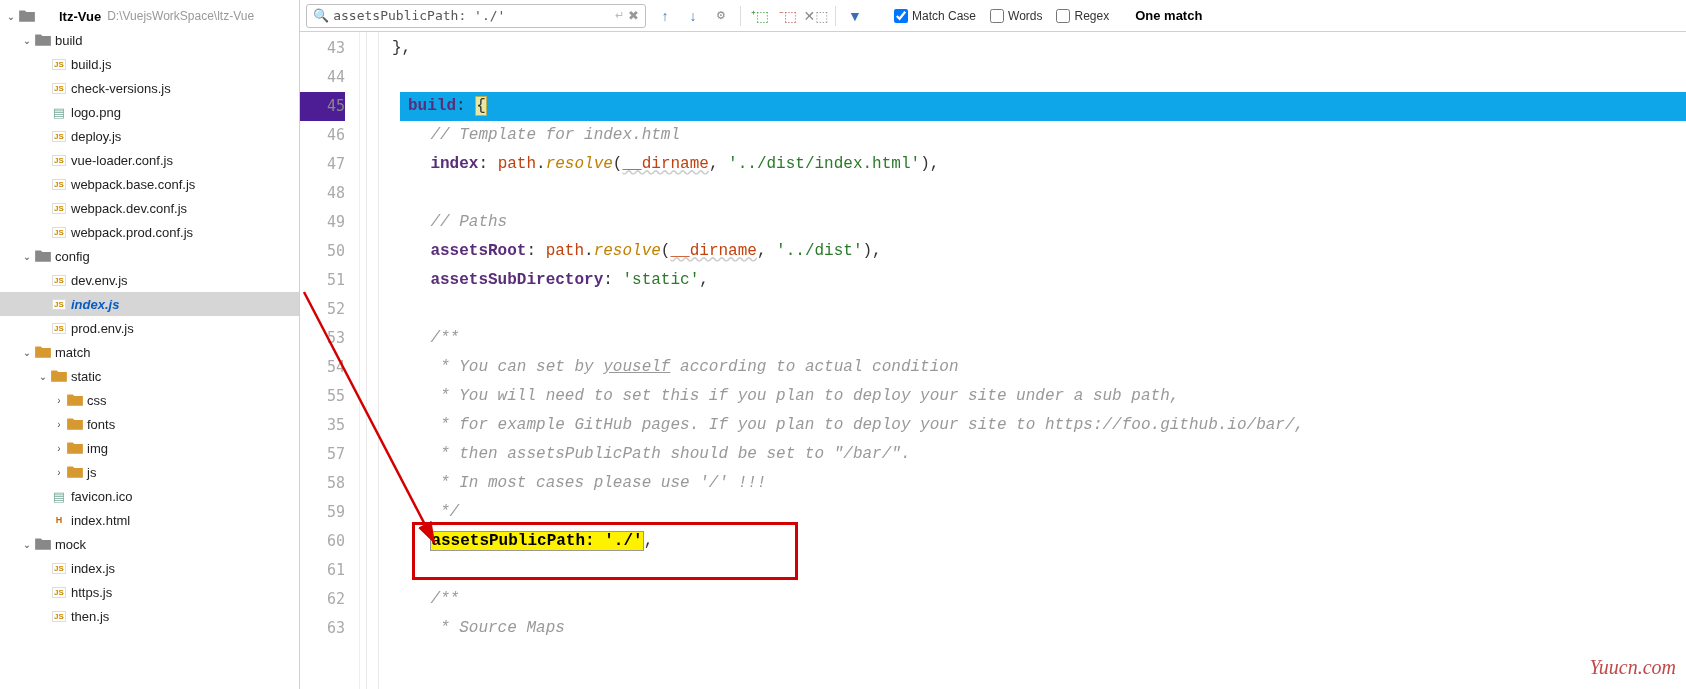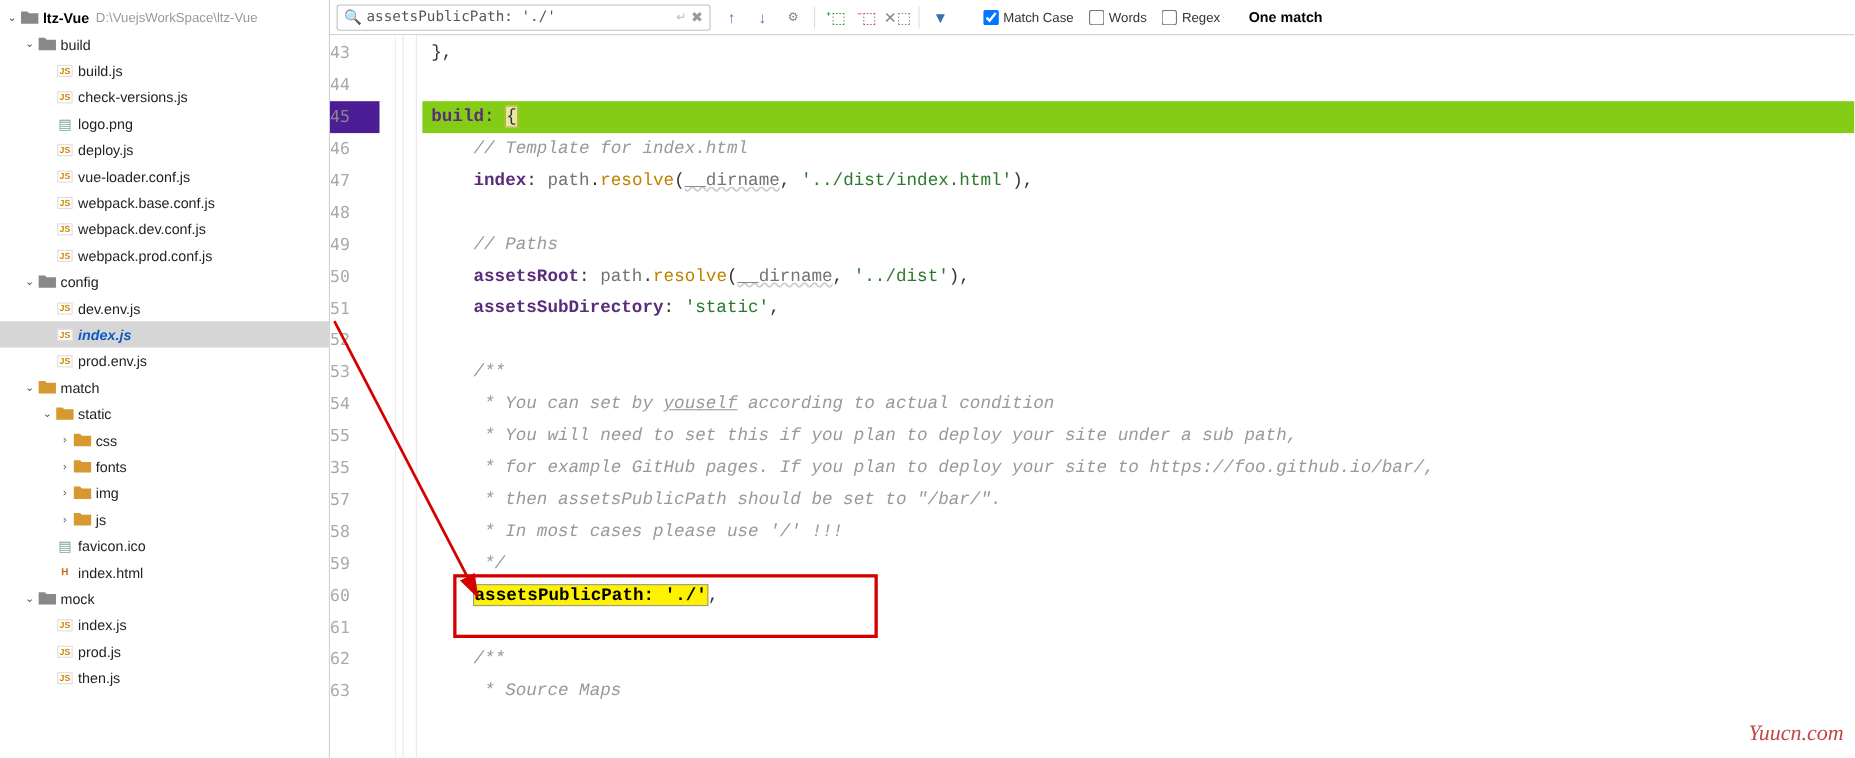--- a/index.html
+++ b/index.html
@@ -5,53 +5,53 @@
 * { margin: 0; padding: 0; box-sizing: border-box; }
 body { font-family: "Segoe UI", Arial, sans-serif; font-size: 13px; background: #fff; color: #333; overflow: hidden; }
 .app { display: flex; height: 689px; width: 1686px; }
 .sidebar { width: 300px; border-right: 1px solid #d0d0d0; overflow-y: auto; background: #fff; }
 .tree { padding: 4px 0; }
 .tree-row { display: flex; align-items: center; height: 24px; cursor: pointer; white-space: nowrap; }
 .tree-row.selected { background: #d6d6d6; }
 .tree-row .chevron { width: 14px; text-align: center; color: #555; font-size: 10px; }
 .tree-row .icon { width: 18px; display: inline-flex; justify-content: center; margin-right: 3px; }
 .tree-row .label { color: #222; }
-.tree-row.root .label { font-weight: bold; color: #000; }
+.tree-row.root .label { font-weight: bold; color: #000; margin-left: 20px; }
 .tree-row.sel-file .label { color: #0a5cc2; font-style: italic; font-weight: bold; }
 .path-hint { color: #999; font-size: 12px; margin-left: 6px; font-weight: normal; }
 
 .main { flex: 1; display: flex; flex-direction: column; }
 .toolbar { height: 32px; display: flex; align-items: center; border-bottom: 1px solid #d0d0d0; padding: 0 6px; gap: 8px; }
 .search-box { display: flex; align-items: center; border: 1px solid #c0c0c0; border-radius: 3px; height: 24px; width: 340px; padding: 0 6px; }
 .search-box .mag { color: #888; margin-right: 4px; }
 .search-box input { border: none; outline: none; flex: 1; font-family: Consolas, monospace; font-size: 13px; color: #555; }
 .search-box .enter { color: #bbb; font-size: 11px; margin-right: 4px; }
 .search-box .clear { color: #999; cursor: pointer; font-size: 13px; }
 .tb-group { display: flex; align-items: center; gap: 6px; }
 .tb-btn { width: 22px; height: 22px; display: flex; align-items: center; justify-content: center; cursor: pointer; color: #4a7dbd; font-size: 14px; }
 .tb-sep { width: 1px; height: 20px; background: #ddd; margin: 0 2px; }
 .chk { display: flex; align-items: center; gap: 4px; font-size: 12px; color: #333; cursor: pointer; }
 .chk input { width: 14px; height: 14px; }
 .match-status { font-weight: bold; color: #000; margin-left: 12px; }
 
 .editor-wrap { flex: 1; display: flex; overflow: hidden; position: relative; }
-.gutter { width: 60px; background: #fff; border-right: 1px solid #eee; padding-right: 14px; color: #aaa; font-family: Consolas, monospace; font-size: 15px; line-height: 29px; padding-top: 2px; }
+.gutter { width: 60px; background: #fff; border-right: 1px solid #eee; text-align: right; padding-right: 14px; color: #aaa; font-family: Consolas, monospace; font-size: 15px; line-height: 29px; padding-top: 2px; }
 .gutter .ln { height: 29px; }
 .gutter .ln.hi { background: #4c1d95; color: #888; }
 .fold-strip { width: 24px; background: #fff; position: relative; }
 .fold-strip::before { content:""; position:absolute; left:6px; top:0; bottom:0; width:1px; background:#e8e8e8; }
 .fold-strip::after { content:""; position:absolute; left:18px; top:0; bottom:0; width:1px; background:#e8e8e8; }
 .code { flex: 1; font-family: Consolas, "Courier New", monospace; font-size: 16px; line-height: 29px; white-space: pre; padding-top: 2px; position: relative; }
 .code .line { height: 29px; padding-left: 8px; }
-.code .line.hi { background: #84cc16; }
+.code .line.hi { background: #0ea5e9; margin-left: 16px; }
 .prop { color: #5a2d7a; font-weight: bold; }
-.fn { color: #c08000; }
+.fn { color: #c08000; font-style: italic; }
 .str { color: #2b7a2b; font-weight: normal; }
 .com { color: #999; font-style: italic; }
-.id { color: #737373; }
+.id { color: #c2410c; }
 .under { text-decoration: underline wavy #ccc; }
 .brace-hl { background: #e8e8a0; border: 1px solid #bbb050; }
 .search-hit { background: #fff200; border: 1px solid #999; color: #000; font-style: normal; }
 
 .red-box { position: absolute; border: 3px solid #d40000; pointer-events: none; }
 .arrow { position: absolute; pointer-events: none; }
 .watermark { position: absolute; right: 10px; bottom: 10px; color: #c04848; font-size: 20px; font-family: serif; font-style: italic; }
 </style>
 </head>
 <body>
@@ -246,21 +246,21 @@
           <span class="icon">
             <span style="background:#fff;border:1px solid #ddd;font-size:8px;padding:0 1px;color:#c80;font-weight:bold">JS</span>
           </span>
           <span class="label">index.js</span>
         </div>
         <div class="tree-row " style="padding-left:36px">
     <span class="chevron"></span>
           <span class="icon">
             <span style="background:#fff;border:1px solid #ddd;font-size:8px;padding:0 1px;color:#c80;font-weight:bold">JS</span>
           </span>
-          <span class="label">prod.js</span>
+          <span class="label">https.js</span>
         </div>
         <div class="tree-row " style="padding-left:36px">
     <span class="chevron"></span>
           <span class="icon">
             <span style="background:#fff;border:1px solid #ddd;font-size:8px;padding:0 1px;color:#c80;font-weight:bold">JS</span>
           </span>
           <span class="label">then.js</span>
         </div>
       </div>
   </div>

